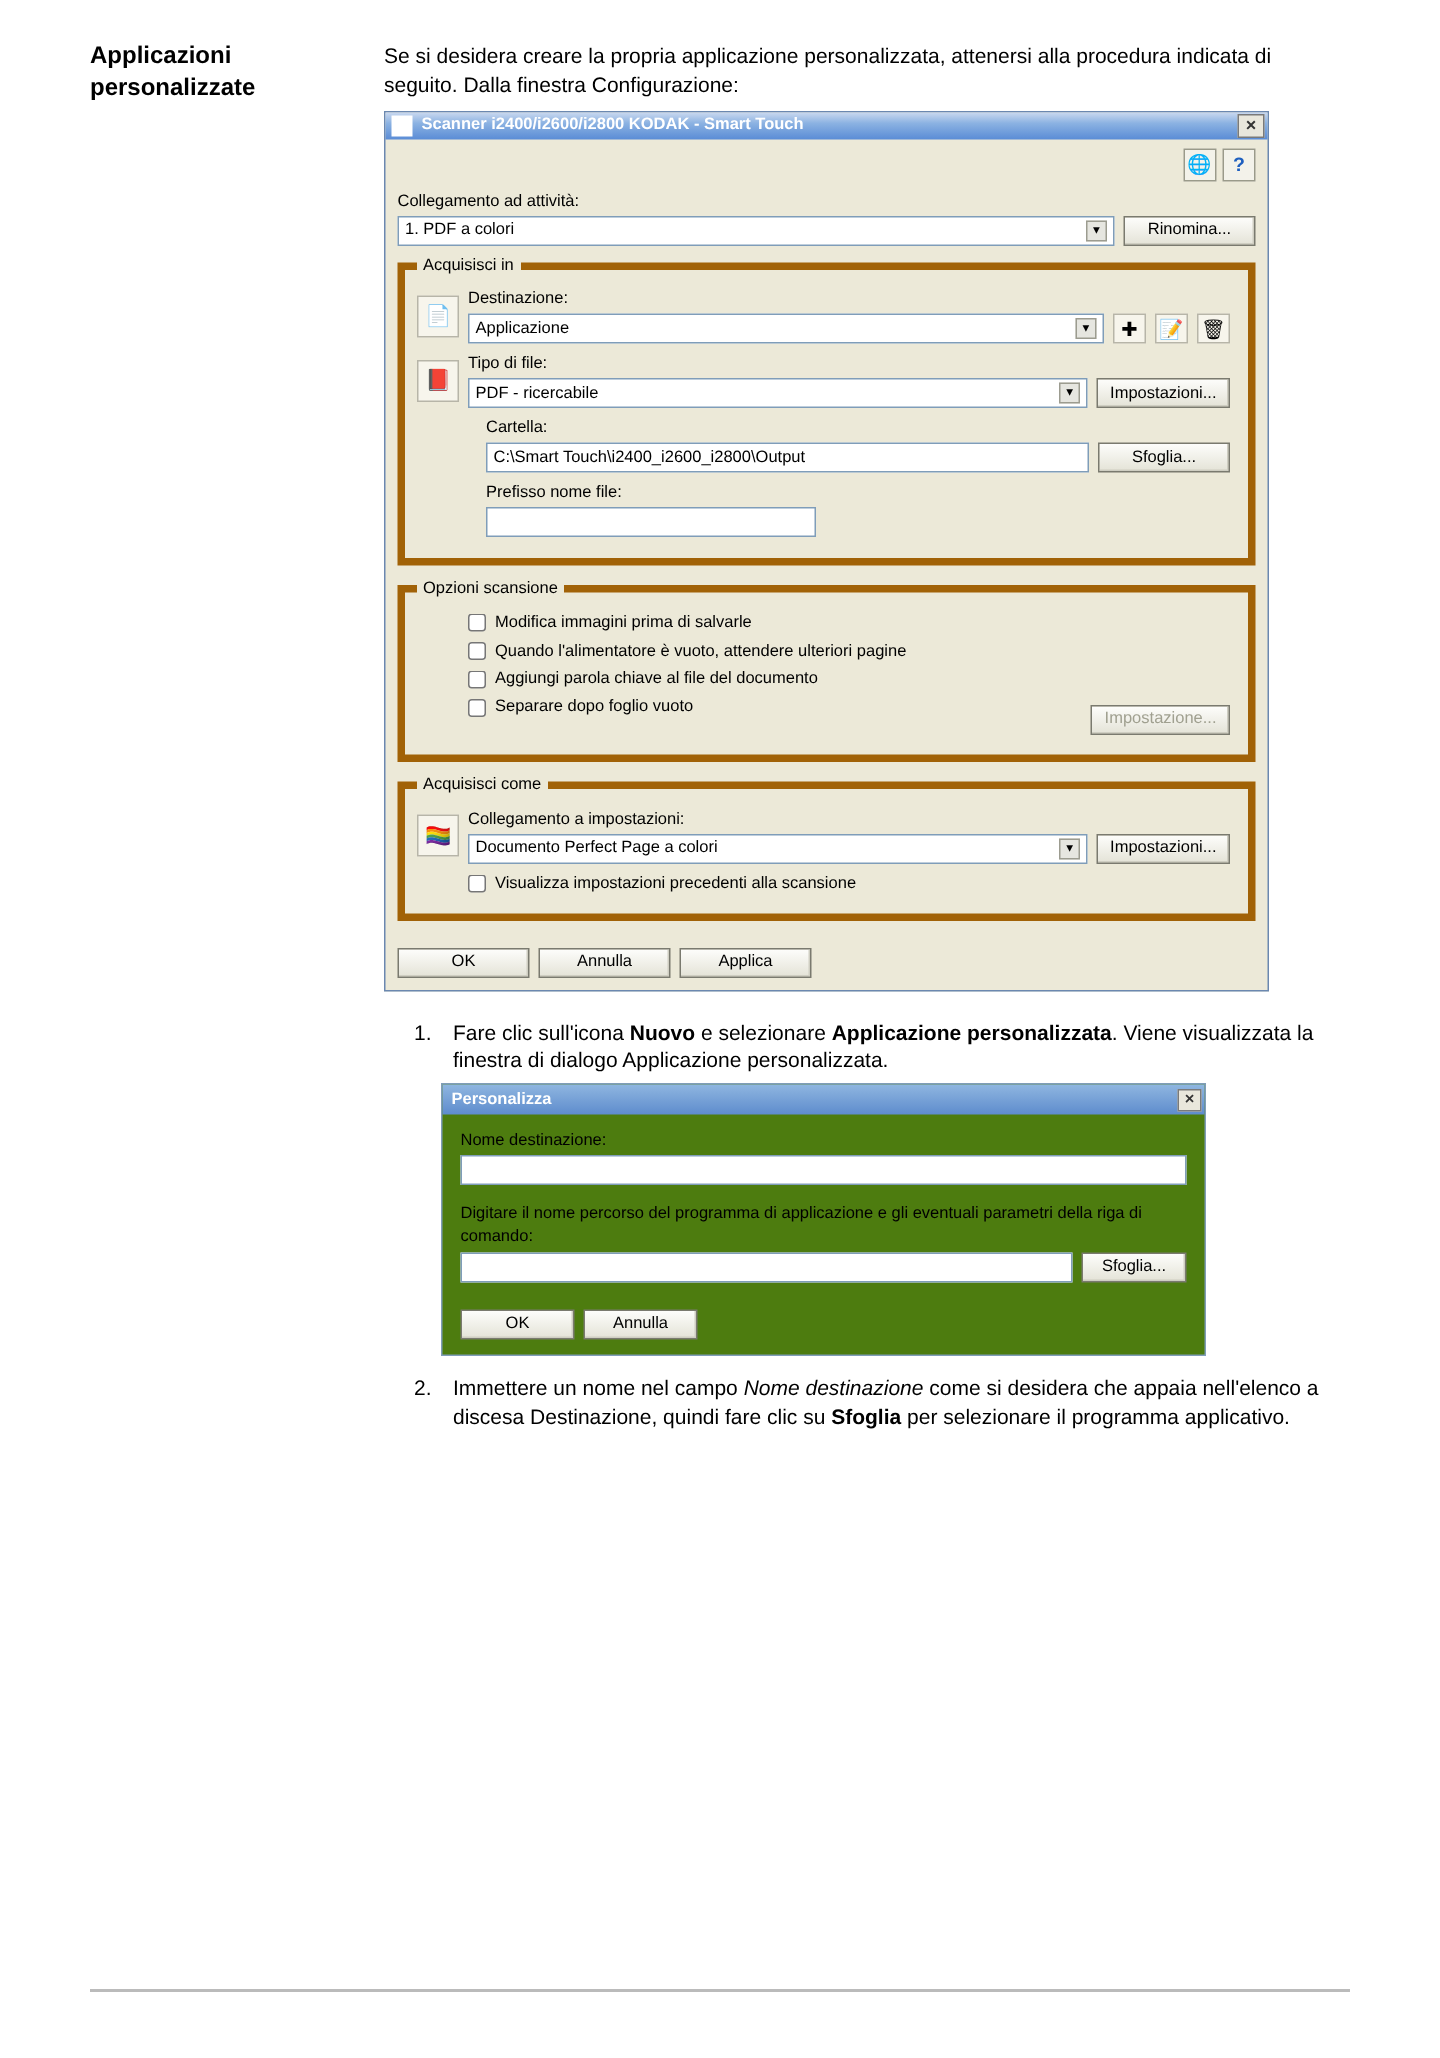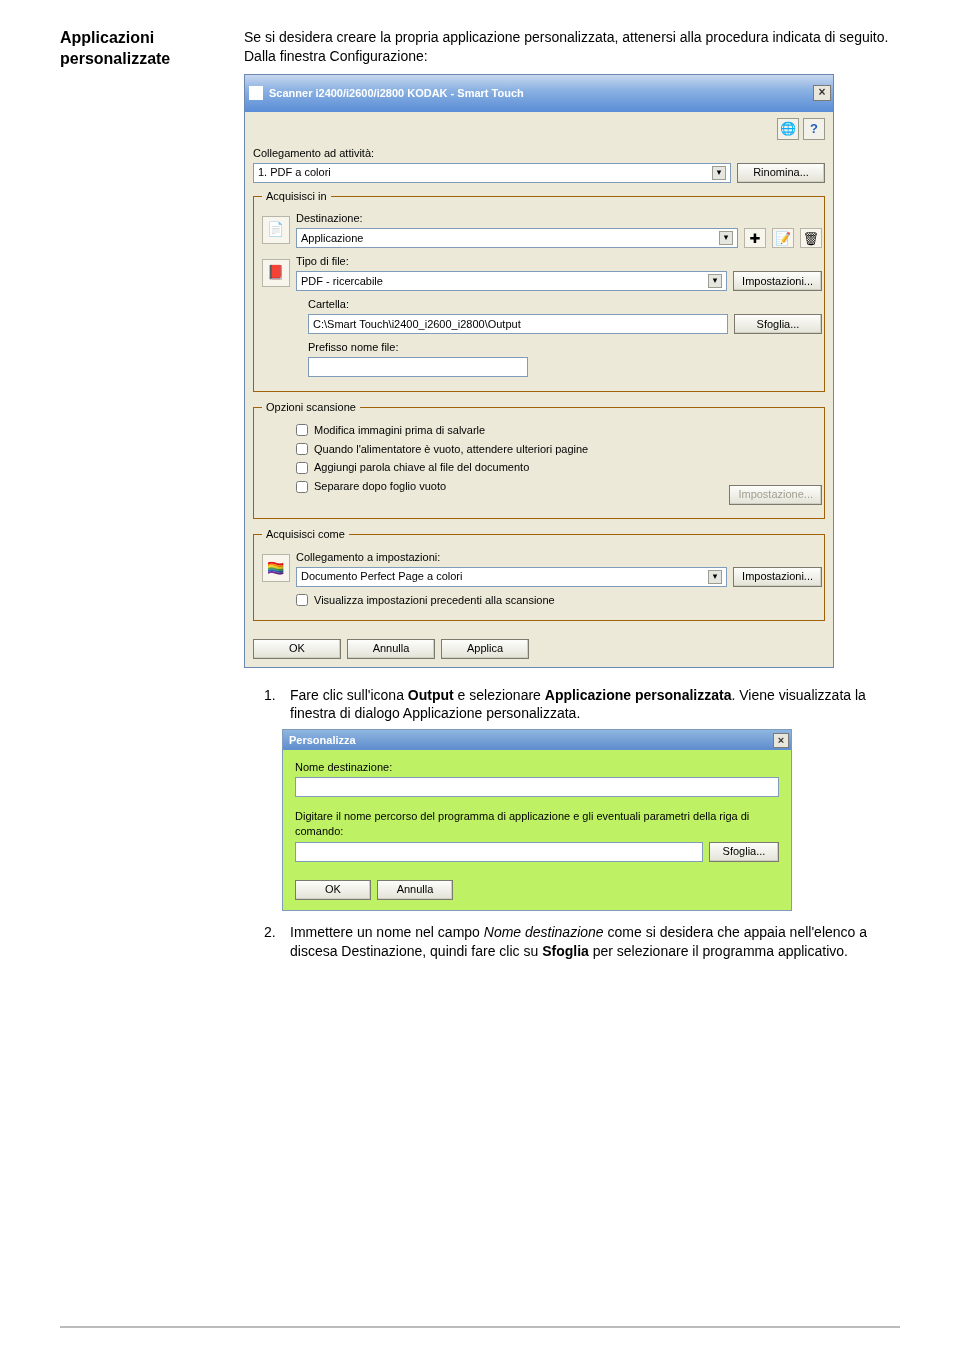--- a/index.html
+++ b/index.html
@@ -10,21 +10,21 @@
     font-size: 14px;
     color: #000;
   }
   .page {
     padding: 28px 60px 12px 60px;
     min-height: 1372px;
     position: relative;
   }
   .two-col {
     display: flex;
-    gap: 24px;
+    gap: 36px;
   }
   .side-head {
     width: 160px;
     font-size: 16px;
     font-weight: bold;
     line-height: 1.3;
   }
   .main-col {
     flex: 1;
     font-size: 14px;
@@ -34,21 +34,21 @@
 
   
   .win {
     width: 590px;
     margin: 8px 0 18px 0;
     border: 1px solid #6b88b0;
     background: #ece9d8;
     font-size: 11px;
   }
   .titlebar {
-    height: 37px;
+    height: 18px;
     background: linear-gradient(#c9d8ef, #8bb2e2 40%, #5a8cd6);
     display: flex;
     align-items: center;
     padding: 0 2px 0 4px;
     color: #fff;
     font-weight: bold;
   }
   .titlebar .ticon {
     width: 14px; height: 14px;
     background: #fff;
@@ -112,22 +112,22 @@
     background: linear-gradient(#fdfdfb, #e4e3d7);
     font-size: 11px;
     display: inline-flex;
     align-items: center;
     justify-content: center;
     box-shadow: inset -1px -1px 0 #cfcec2;
   }
   .btn.disabled { color: #a0a090; }
 
   fieldset.groupbox {
-    border: 1px solid #a16207;
-    padding: 8px 2px 8px 8px;
+    border: 5px solid #a16207;
+    padding: 8px 12px 8px 8px;
     margin-bottom: 8px;
   }
   fieldset.groupbox > legend {
     font-size: 11px;
     padding: 0 4px;
   }
 
   .sideicon {
     width: 28px; height: 28px;
     border: 1px solid #b7b5a8;
@@ -168,21 +168,21 @@
     line-height: 1.35;
   }
   .step .num { width: 18px; }
   .step .txt { flex: 1; }
 
   
   .dlg2 {
     width: 510px;
     margin: 6px 0 12px 38px;
     border: 1px solid #7f9db9;
-    background: #bef264;
+    background: #4d7c0f;
     font-size: 11px;
   }
   .dlg2 .tb2 {
     height: 20px;
     background: linear-gradient(#8fb6e0, #5e8ccd);
     color: #fff;
     font-size: 11px;
     font-weight: bold;
     display: flex;
     align-items: center;
@@ -359,21 +359,21 @@
             <span class="btn">OK</span>
             <span class="btn">Annulla</span>
             <span class="btn">Applica</span>
           </div>
         </div>
       </div>
 
       <div class="step">
         <div class="num">1.</div>
         <div class="txt">
-          Fare clic sull'icona <b>Output</b> e selezionare <b>Applicazione personalizzata</b>. Viene visualizzata la finestra di dialogo Applicazione personalizzata.
+          Fare clic sull'icona <b>Nuovo</b> e selezionare <b>Applicazione personalizzata</b>. Viene visualizzata la finestra di dialogo Applicazione personalizzata.
         </div>
       </div>
 
       <div class="dlg2">
         <div class="tb2">
           <span class="title">Personalizza</span>
           <span class="x">×</span>
         </div>
         <div class="body2">
           <span class="lbl">Nome destinazione:</span>

